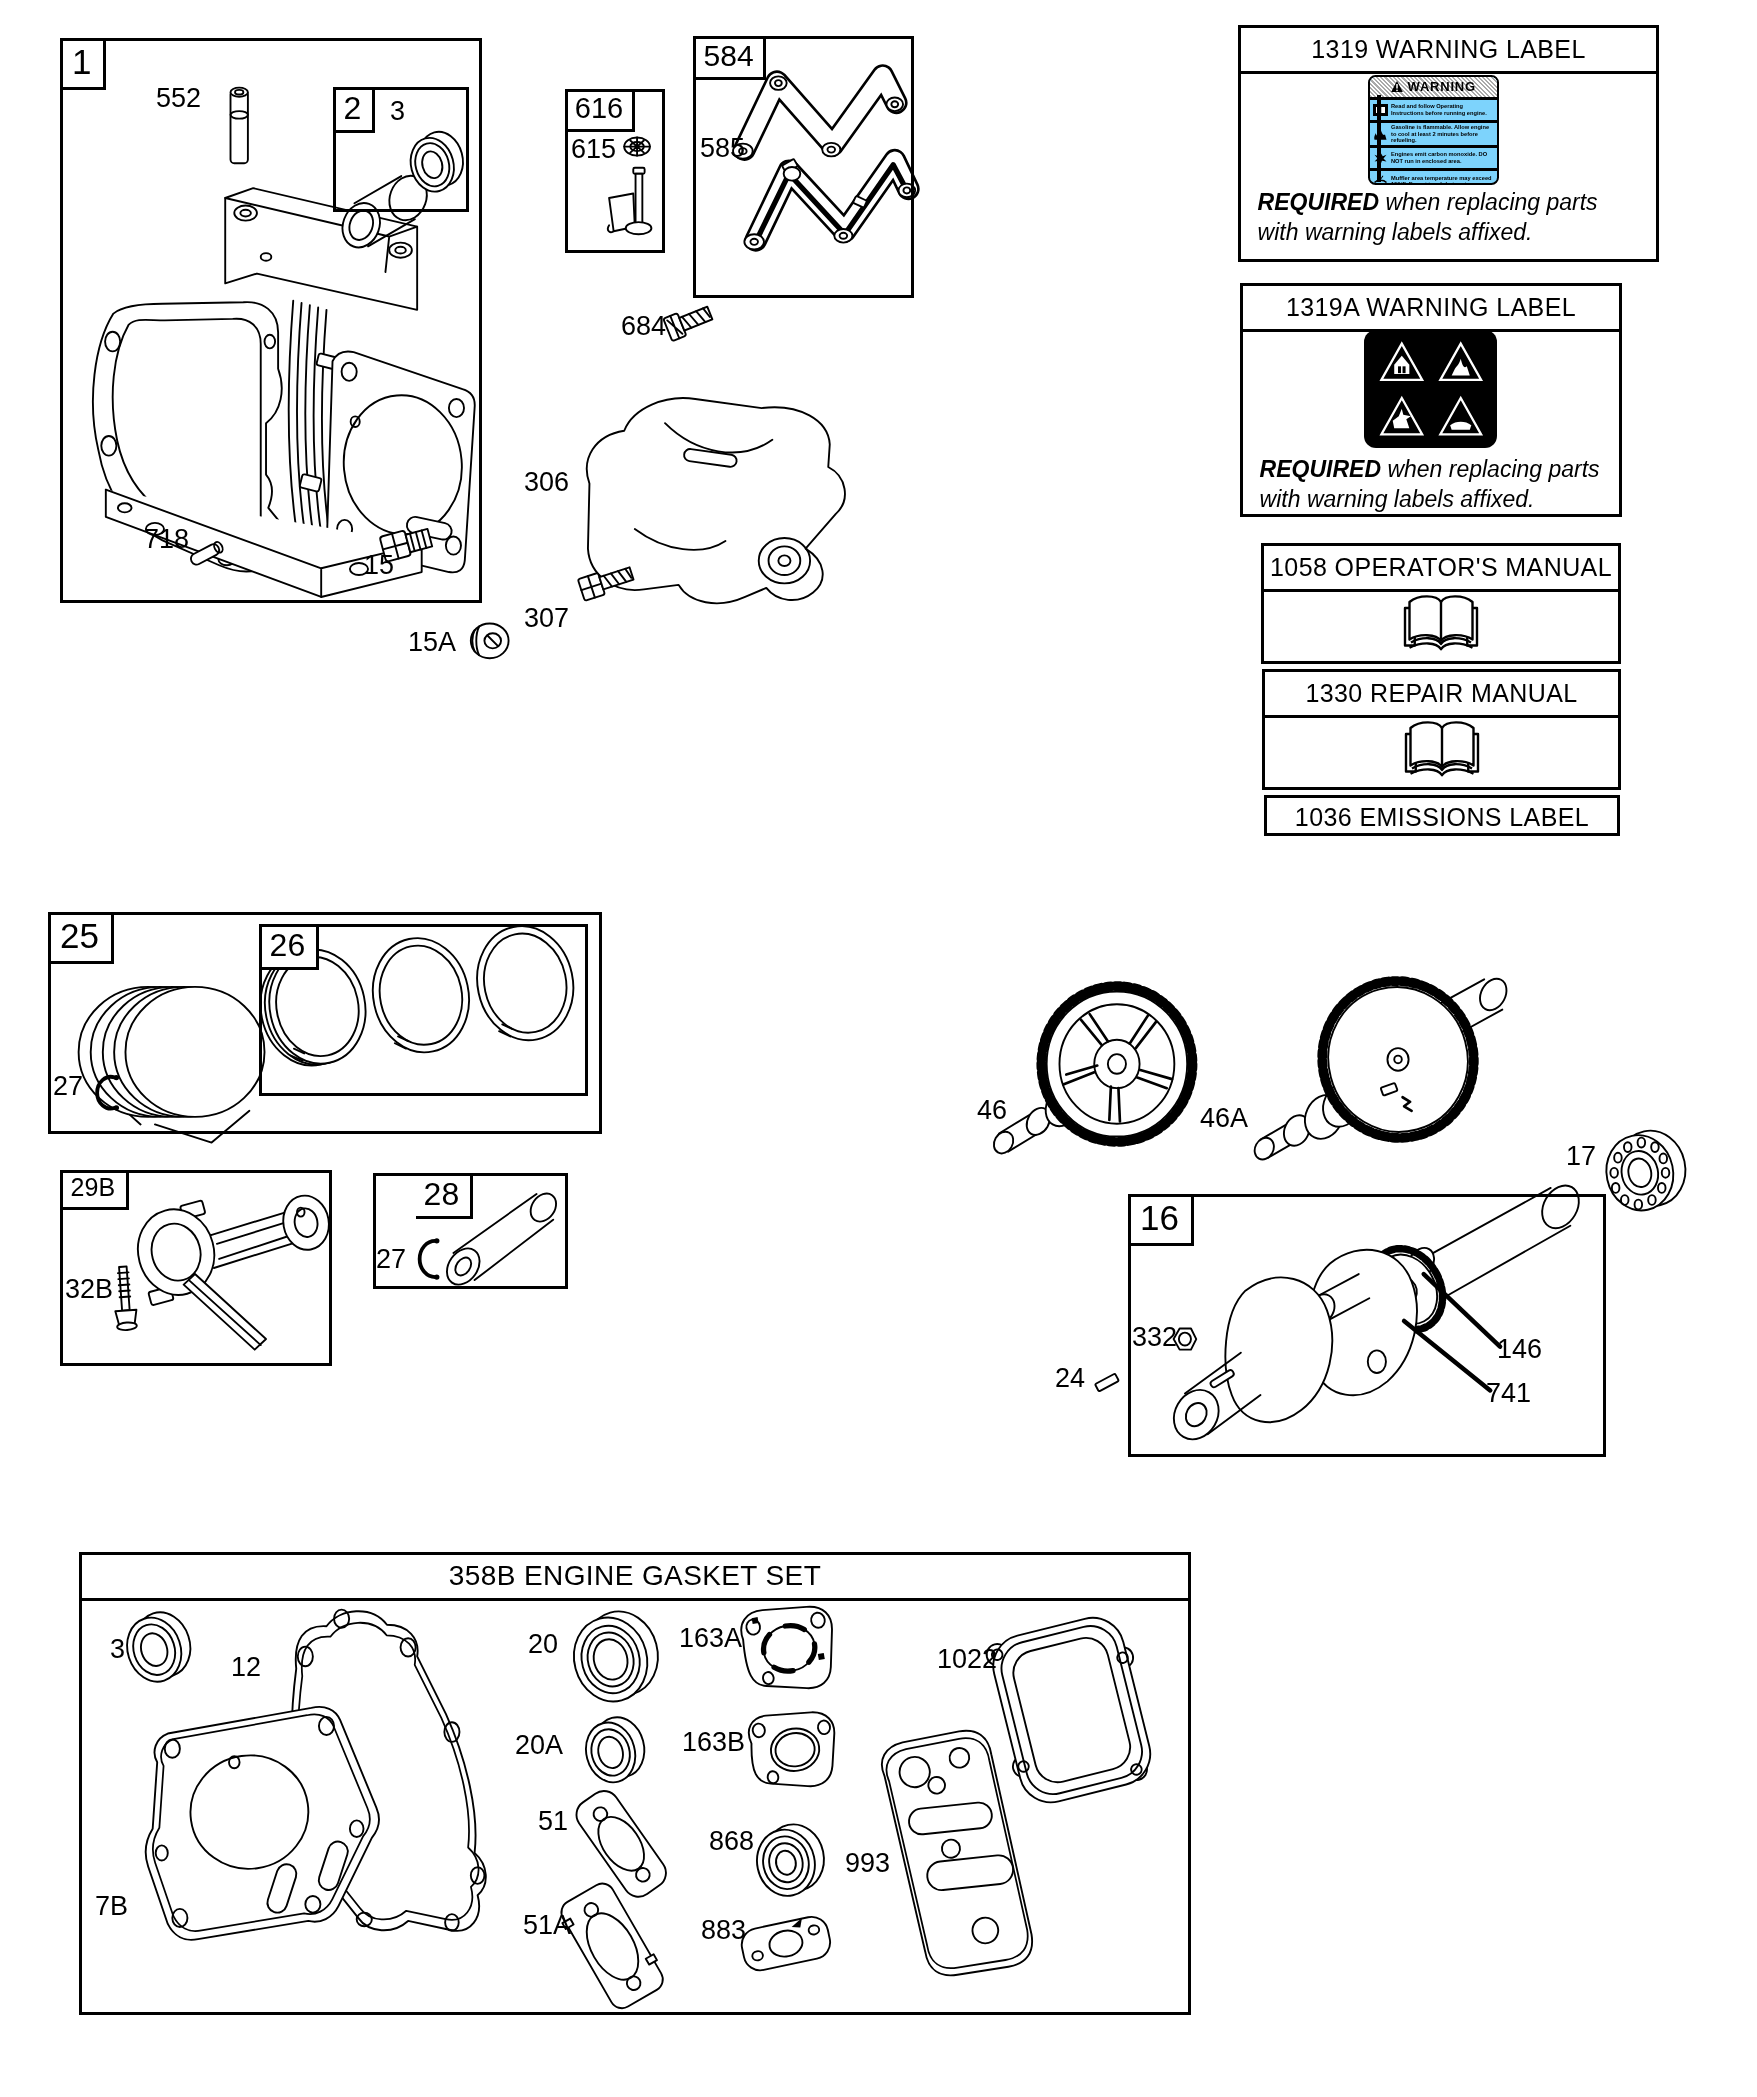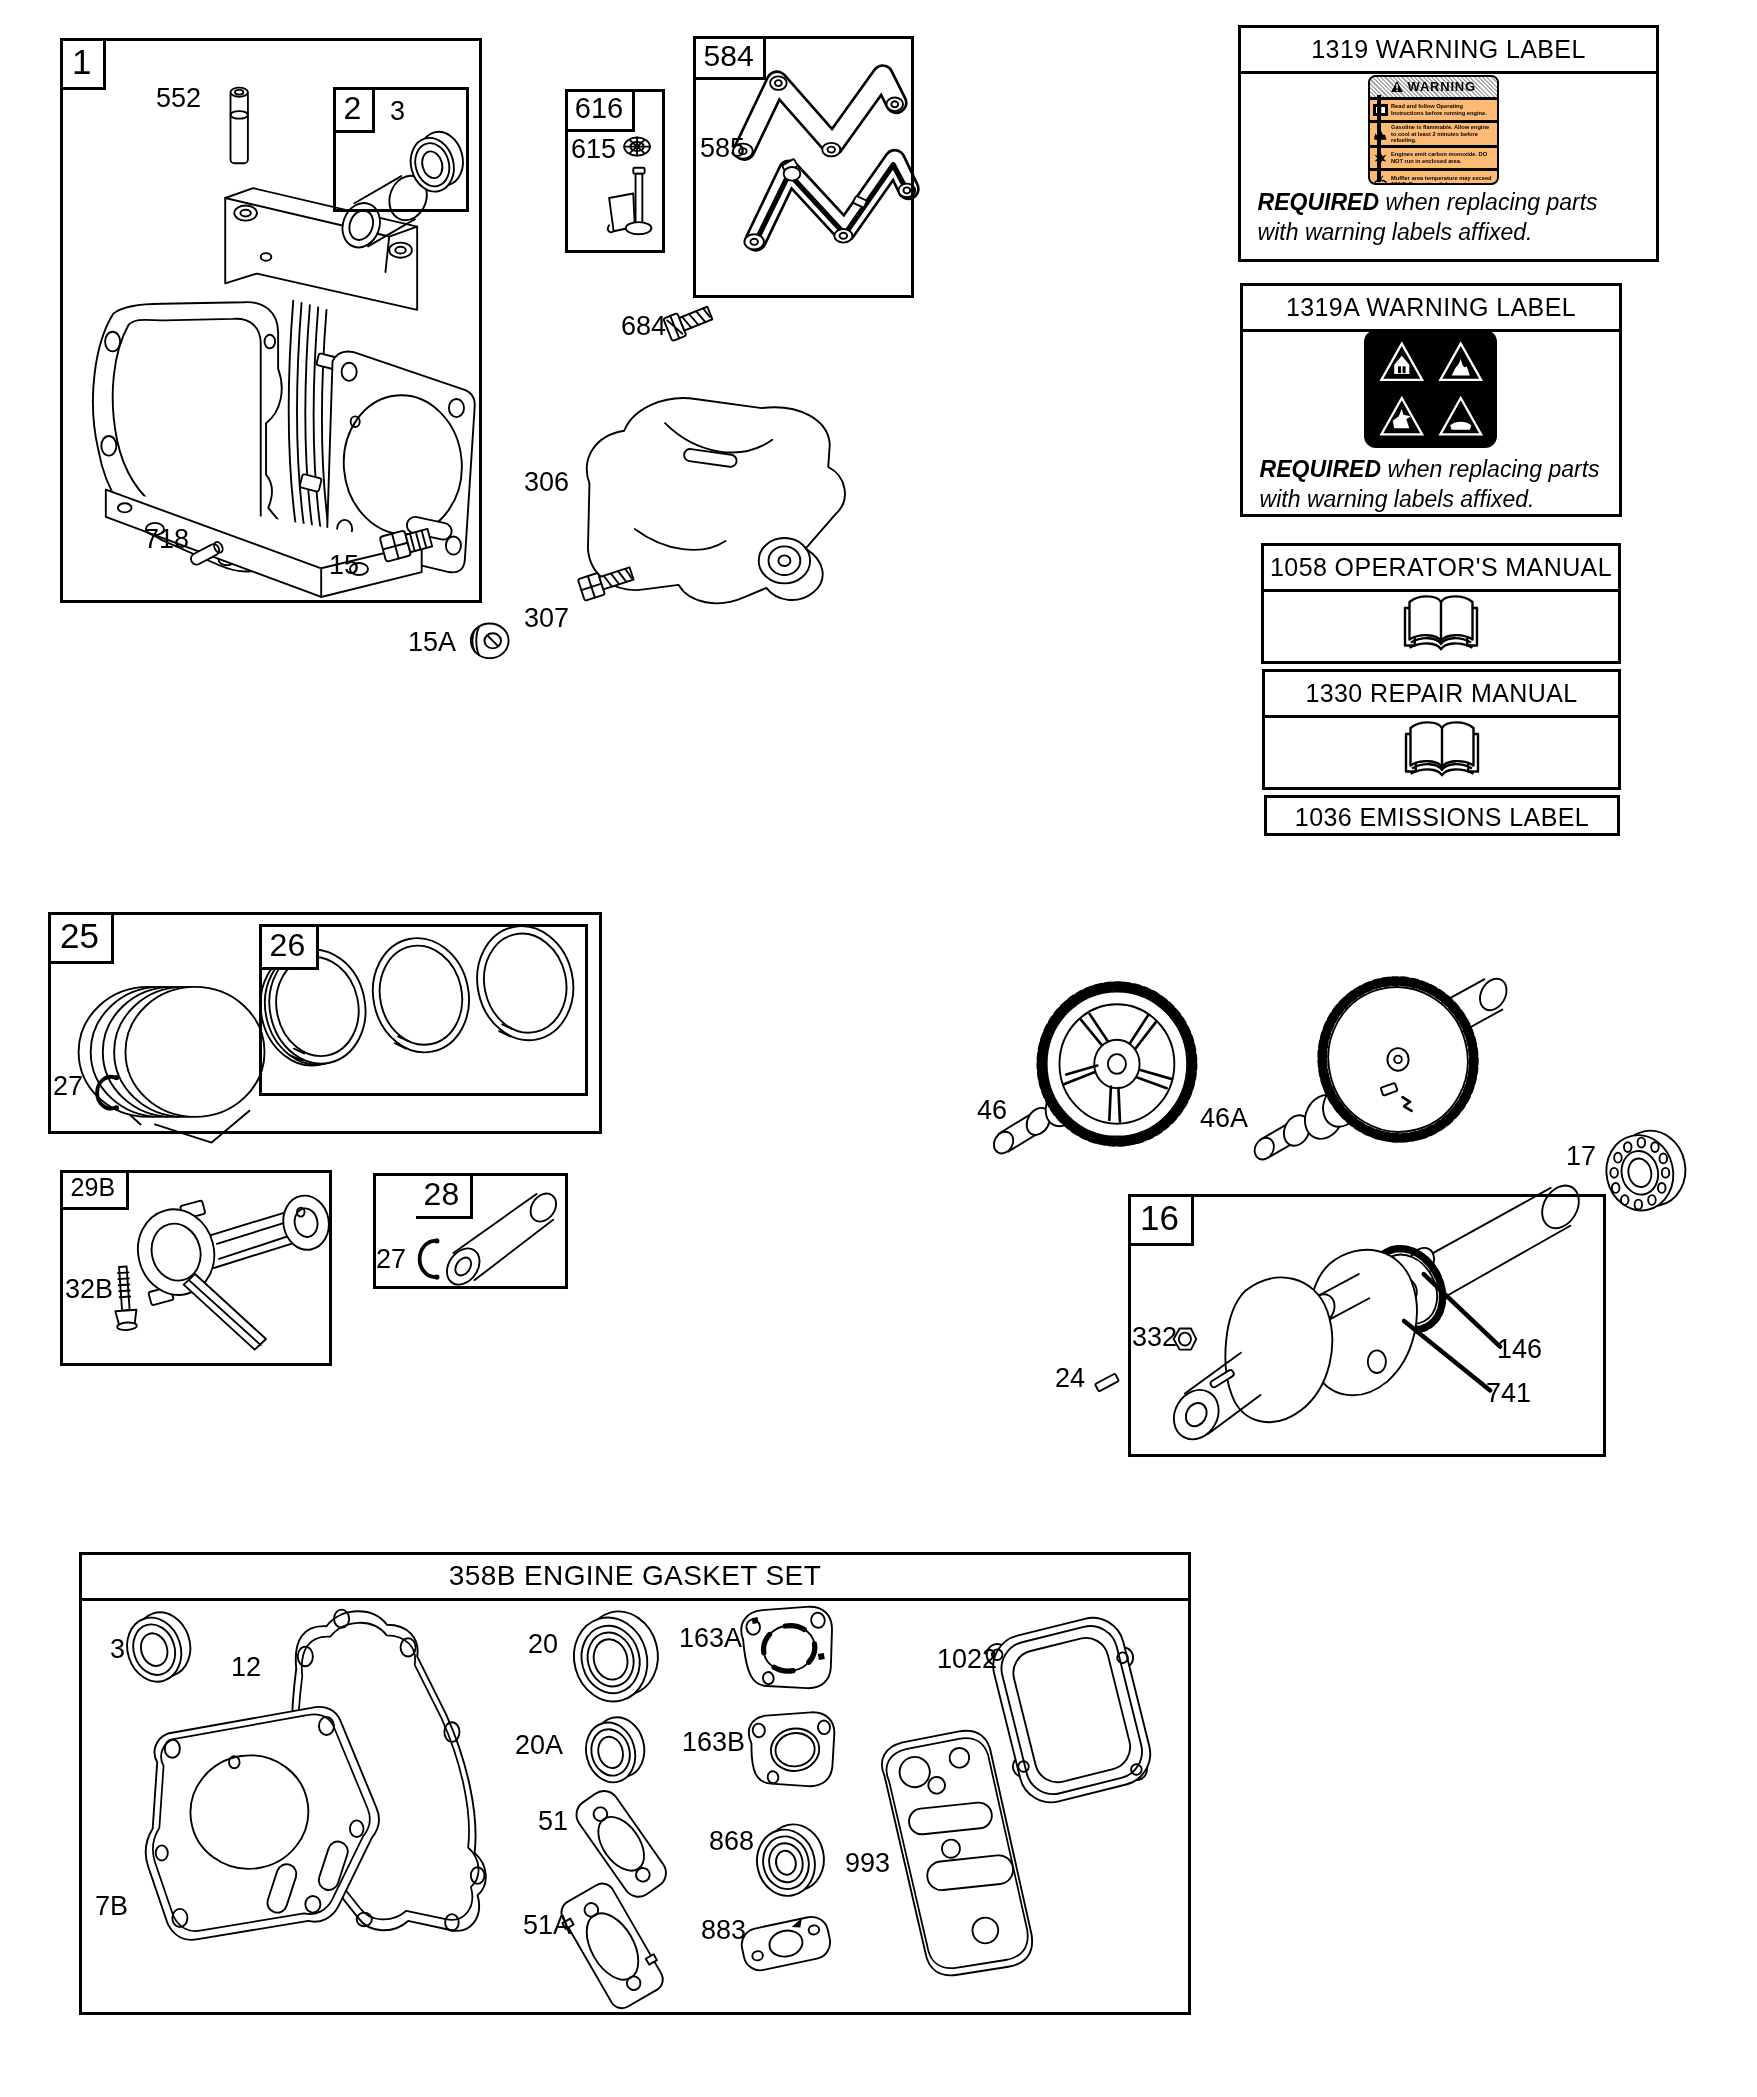--- a/index.html
+++ b/index.html
@@ -9,21 +9,21 @@
   .corner{position:absolute;top:0;left:0;border-right:3px solid #000;border-bottom:3px solid #000;
           padding:3px 12px 7.6px 9px;font-size:35px;line-height:1;background:#fff;}
   .callout{position:absolute;font-size:27px;line-height:1;white-space:nowrap;}
   .hd{position:absolute;left:0;right:0;top:0;border-bottom:3px solid #000;
       text-align:center;font-size:25px;padding:6.8px 0 6.8px 0;letter-spacing:0.4px;}
   .req{position:absolute;font-style:italic;font-size:23px;line-height:1.3;}
   .req b{font-weight:bold;}
   svg{display:block;}
   .lineart{position:absolute;left:0;top:0;}
   
-  .sticker{position:absolute;border:2.3px solid #000;border-radius:7.6px;background:#fdba74;overflow:hidden;}
+  .sticker{position:absolute;border:2.3px solid #000;border-radius:7.6px;background:#7dd3fc;overflow:hidden;}
   .sticker-head{height:19.7px;border-bottom:3.8px solid #000;display:flex;align-items:center;justify-content:center;gap:4.5px;
     background:repeating-linear-gradient(45deg,#aaa 0 1.5px,#fff 1.5px 3px);}
   .sticker-head .wtxt{font-size:13px;font-weight:900;letter-spacing:0.8px;}
   .srow{display:flex;align-items:center;border-bottom:3px solid #000;padding:0.8px 1.5px 0.8px 0;min-height:19px;}
   .srow:last-child{border-bottom:none;}
   .sicon{width:21px;flex:0 0 21px;display:flex;align-items:center;justify-content:center;}
   .stxt{font-size:5.7px;line-height:1.15;font-weight:bold;}
   .vbar{position:absolute;left:6.8px;top:18px;bottom:1.5px;width:3.8px;background:#000;}
   
   .blacklabel{position:absolute;background:#000;border-radius:12px;}
@@ -470,21 +470,21 @@
 
 <div class="box" style="left:693px;top:36px;width:215px;height:256px;">
   <div class="corner" style="font-size:30px;padding:2.3px 9.8px 6px 7.6px;">584</div>
 </div>
 <div class="callout" style="left:700px;top:135px;">585</div>
 
 <div class="callout" style="left:621px;top:313px;">684</div>
 <div class="callout" style="left:524px;top:469px;">306</div>
 <div class="callout" style="left:524px;top:561px;margin-top:44px;">307</div>
 <div class="callout" style="left:144px;top:526px;">718</div>
-<div class="callout" style="left:329px;top:552px;">15</div>
+<div class="callout" style="left:364px;top:552px;">15</div>
 <div class="callout" style="left:408px;top:629px;">15A</div>
 
 <div class="box" style="left:1238px;top:25px;width:415px;height:231px;">
   <div class="hd">1319 WARNING LABEL</div>
   <div class="sticker" style="left:127px;top:47px;width:127px;height:106px;">
     <div class="sticker-head">
       <svg width="12" height="11.3" viewBox="0 0 16 15">
           <path d="M8,0 L16,15 L0,15 Z" fill="#000"></path>
           <rect x="7" y="4" width="2" height="6" fill="#fff"></rect>
           <rect x="7" y="11.5" width="2" height="2" fill="#fff"></rect>

